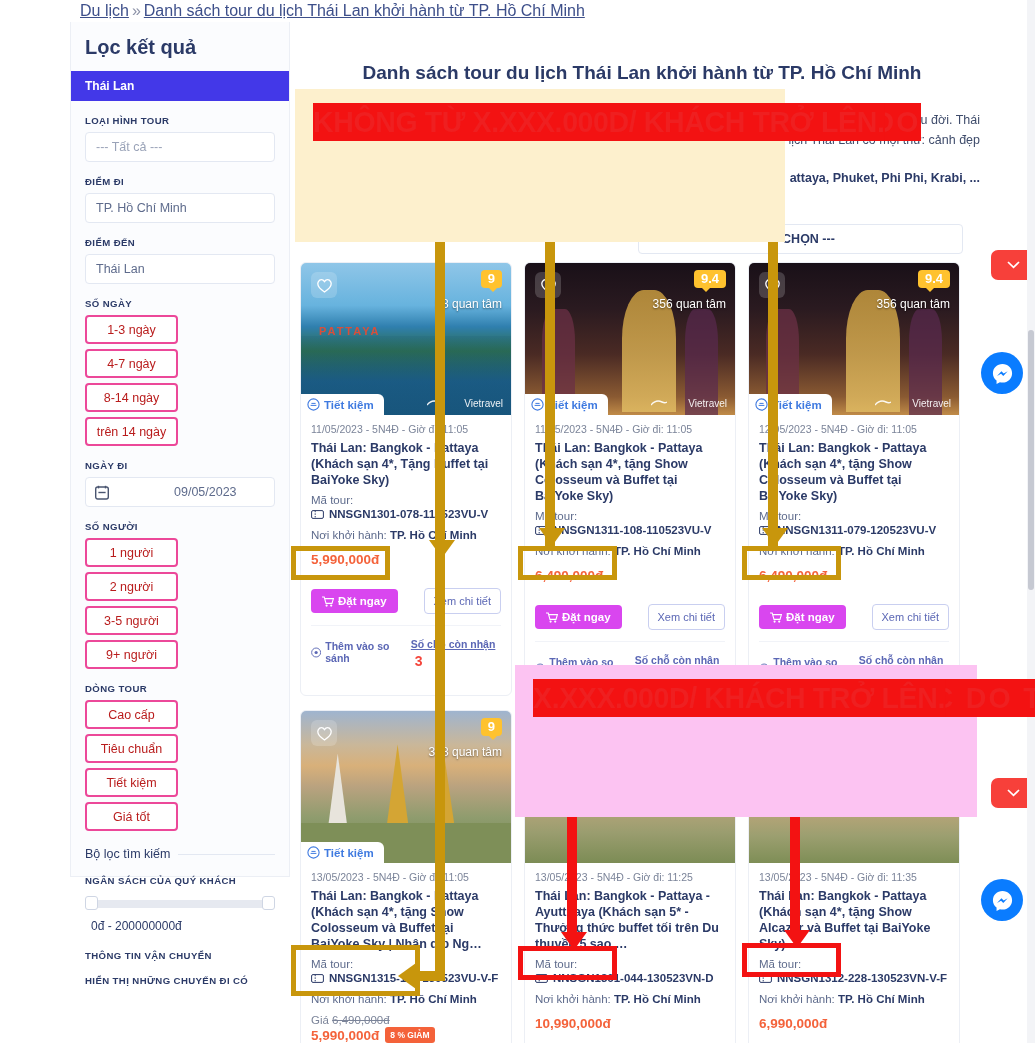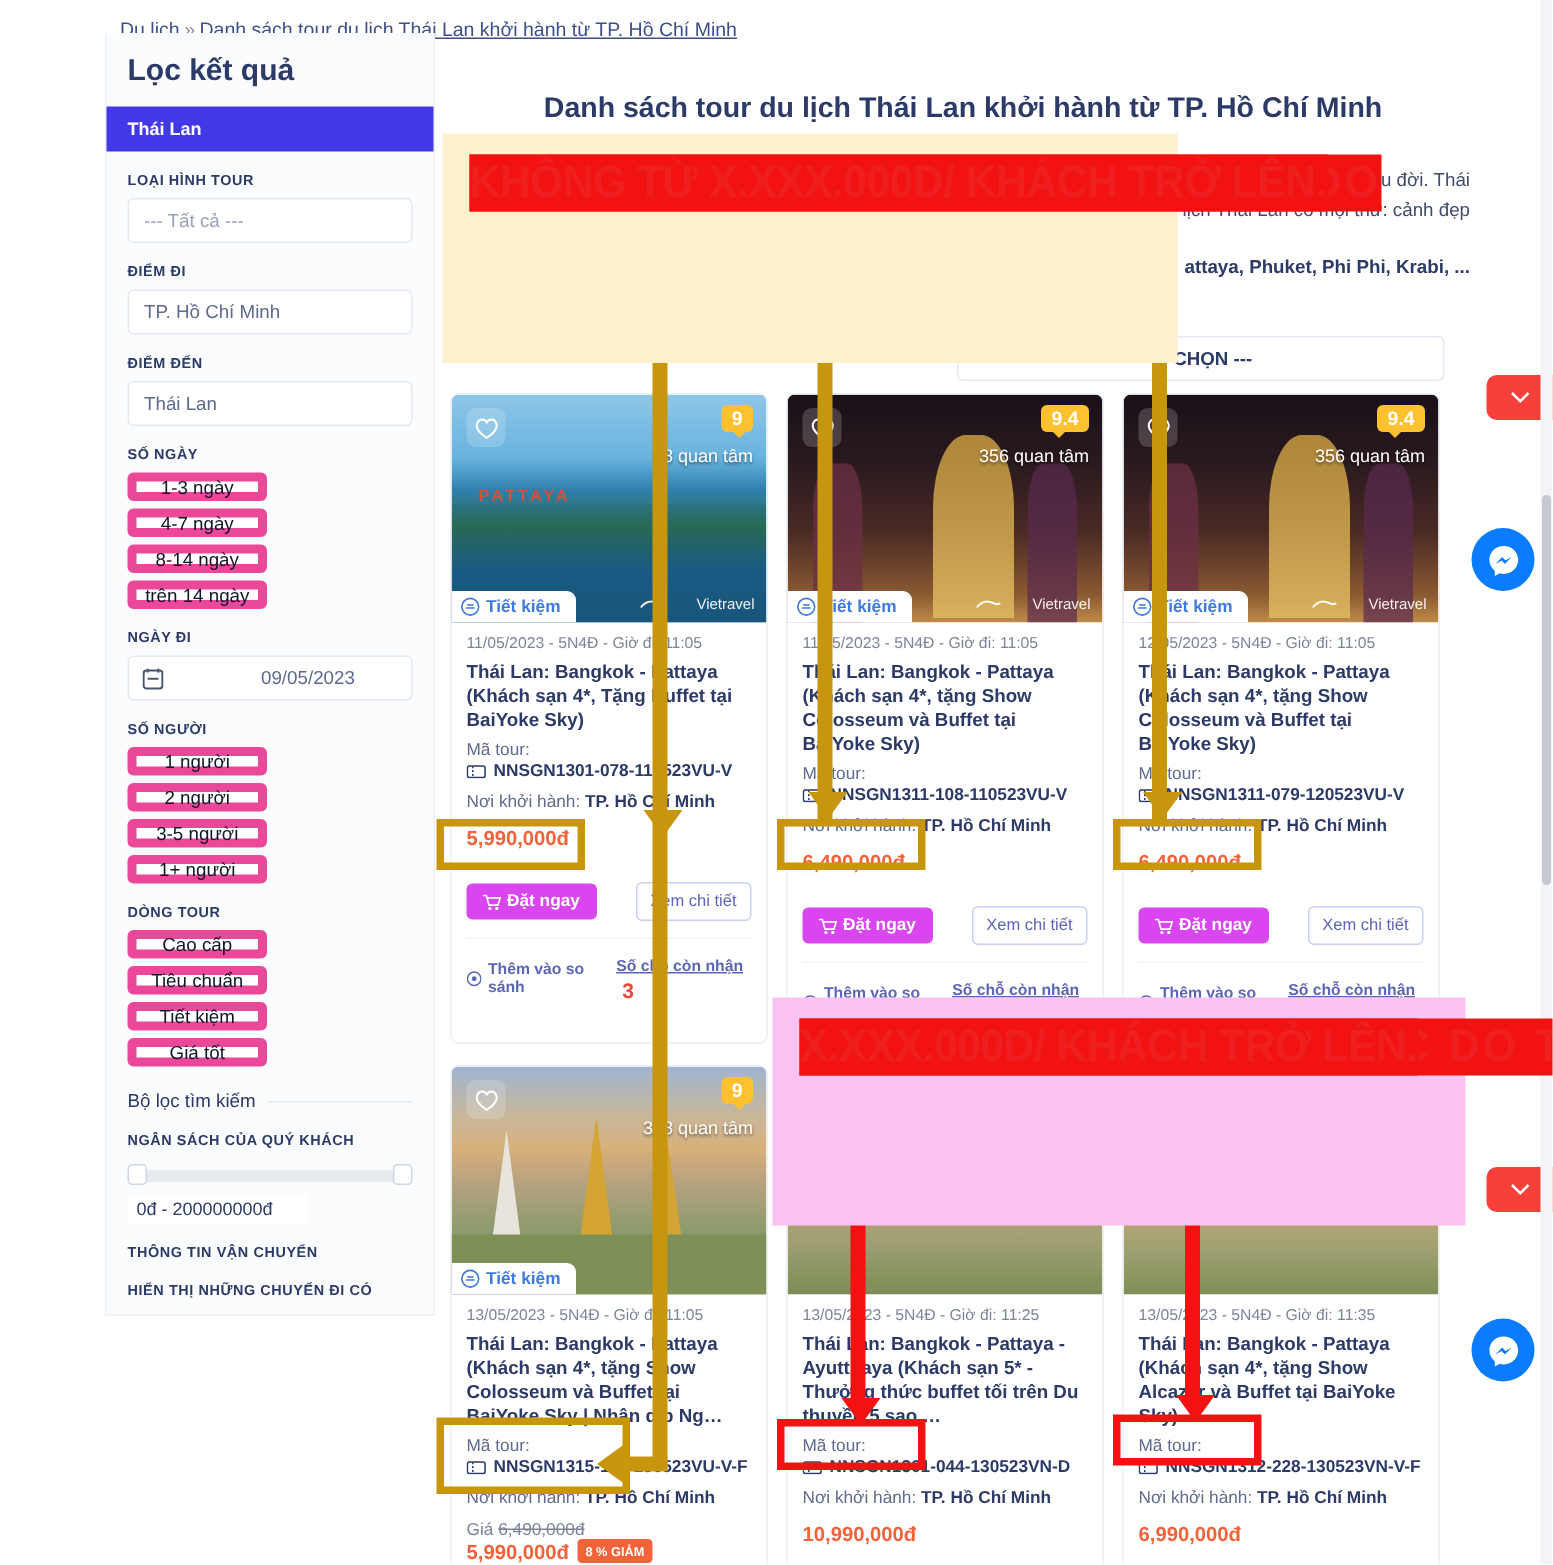--- a/index.html
+++ b/index.html
@@ -6,22 +6,22 @@
   html, body {
     width: 1035px; height: 1043px;
     background: #ffffff;
     font-family: "Liberation Sans", sans-serif;
     overflow: hidden;
   }
   #root { position: relative; width: 1035px; height: 1043px; background:#fff; }
 
   
   .breadcrumb {
-    position: absolute; left: 80px; top: 12px;
-    font-size: 13px; color:#3d4f8a;text-align:center;
+    position: absolute; left: 80px; top: 2px;
+    font-size: 16px; color:#3d4f8a;text-align:center;
   }
   .breadcrumb a { color:#3d4f8a; text-decoration: underline; }
   .breadcrumb .sep { color:#8d93a8; text-decoration:none; padding:0 3px; }
 
   
   .sidebar {
     position:absolute; left:70px; top:22px; width:220px; height:855px;
     background:#fbfcfe; border:1px solid #eceff5; border-top:none;
   }
   .sidebar-title {
@@ -38,22 +38,22 @@
     letter-spacing:.4px; margin:14px 0 6px 0;
   }
   .fselect, .finput {
     width:100%; height:30px; border:1px solid #e3e8f2; border-radius:4px;
     background:#fff; font-size:12.5px; color:#5a6versa; color:#5e6b8c;
     display:flex; align-items:center; padding:0 10px;
   }
   .fselect.muted { color:#9aa3b8; }
   .pills { display:flex; flex-wrap:wrap; gap:5px; }
   .pill {
-    width:93px; height:19px; border:6px solid #ec4899; border-radius:4px;
-    background:#fff; font-size:12.5px; color:#0f172a;
+    width:93px; height:29px; border:2px solid #ec4899; border-radius:4px;
+    background:#fff; font-size:12.5px; color:#b91c1c;
     display:flex; align-items:center; justify-content:center;
   }
   .datefield { position:relative; }
   .datefield .cal {
     position:absolute; left:9px; top:7px; width:14px; height:15px;
   }
   .datefield .val { padding-left:30px;margin-left:48px; }
   .sectiondiv {
     display:flex; align-items:center; gap:8px; margin:16px 0 0 0;
   }
@@ -251,21 +251,21 @@
             </svg>
         </span>
         <span class="val">09/05/2023</span>
       </div>
 
       <div class="flabel">SỐ NGƯỜI</div>
       <div class="pills">
         <div class="pill">1 người</div>
         <div class="pill">2 người</div>
         <div class="pill">3-5 người</div>
-        <div class="pill">1+ người</div>
+        <div class="pill">9+ người</div>
       </div>
 
       <div class="flabel">DÒNG TOUR</div>
       <div class="pills">
         <div class="pill">Cao cấp</div>
         <div class="pill">Tiêu chuẩn</div>
         <div class="pill">Tiết kiệm</div>
         <div class="pill">Giá tốt</div>
       </div>
 

